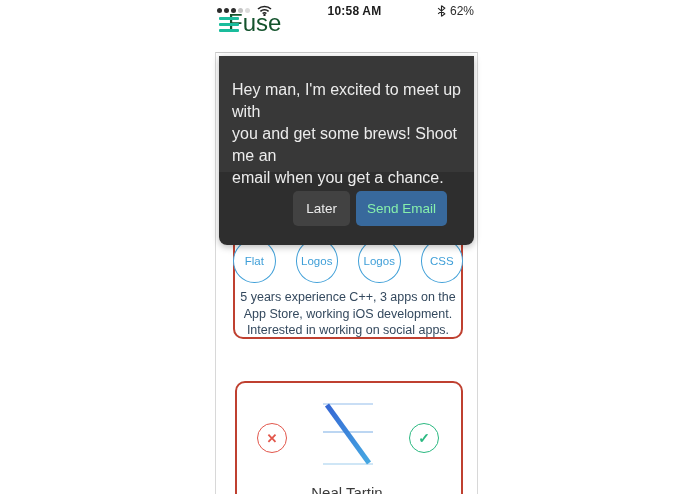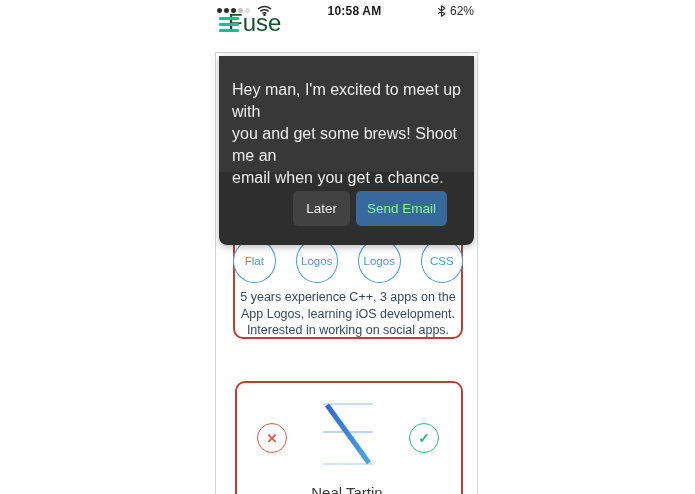--- a/index.html
+++ b/index.html
@@ -137,21 +137,21 @@
 
   <div class="profile-card"></div>
   <div class="tags-row">
     <div class="tag">Flat</div>
     <div class="tag">Logos</div>
     <div class="tag">Logos</div>
     <div class="tag">CSS</div>
   </div>
   <div class="bio">
     <div>5 years experience C++, 3 apps on the</div>
-    <div>App Logos, learning iOS development.</div>
+    <div>App Store, working iOS development.</div>
     <div>Interested in working on social apps.</div>
   </div>
 
   <div class="candidate-card"></div>
   <div class="round-btn reject-button">
     <span>✕</span>
   </div>
   <div class="round-btn accept-button">
     <span>✓</span>
   </div>

